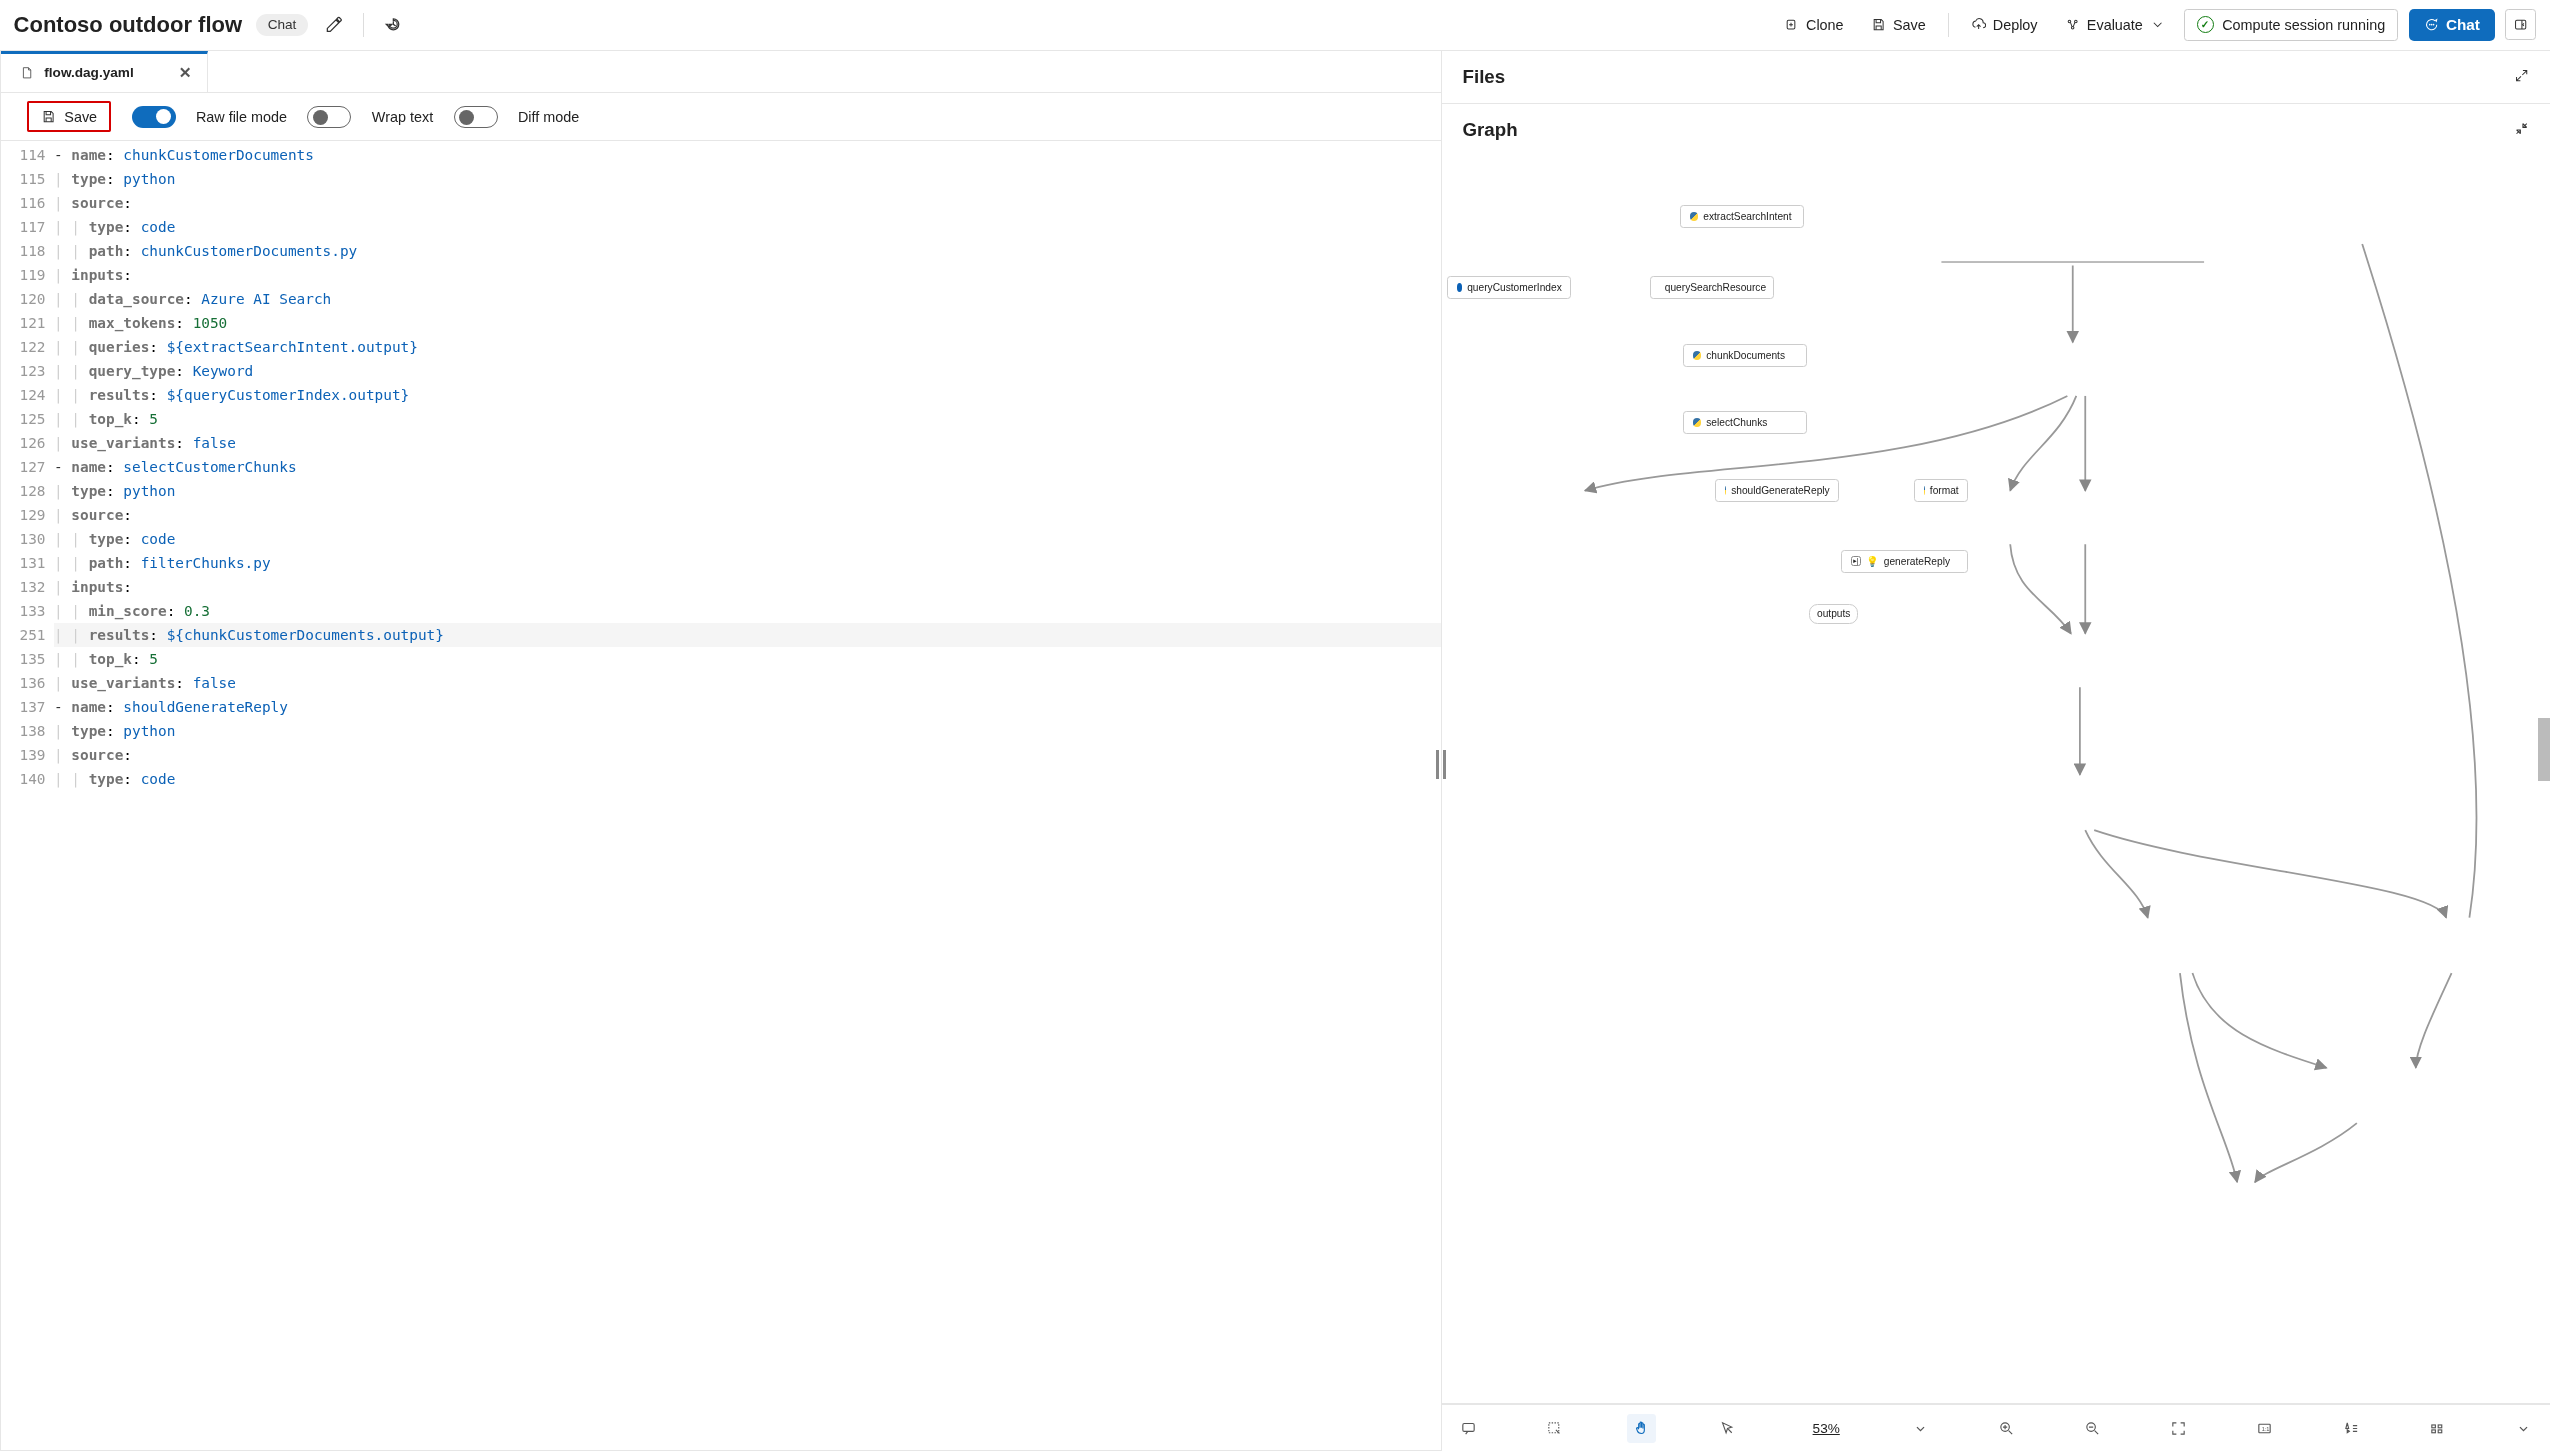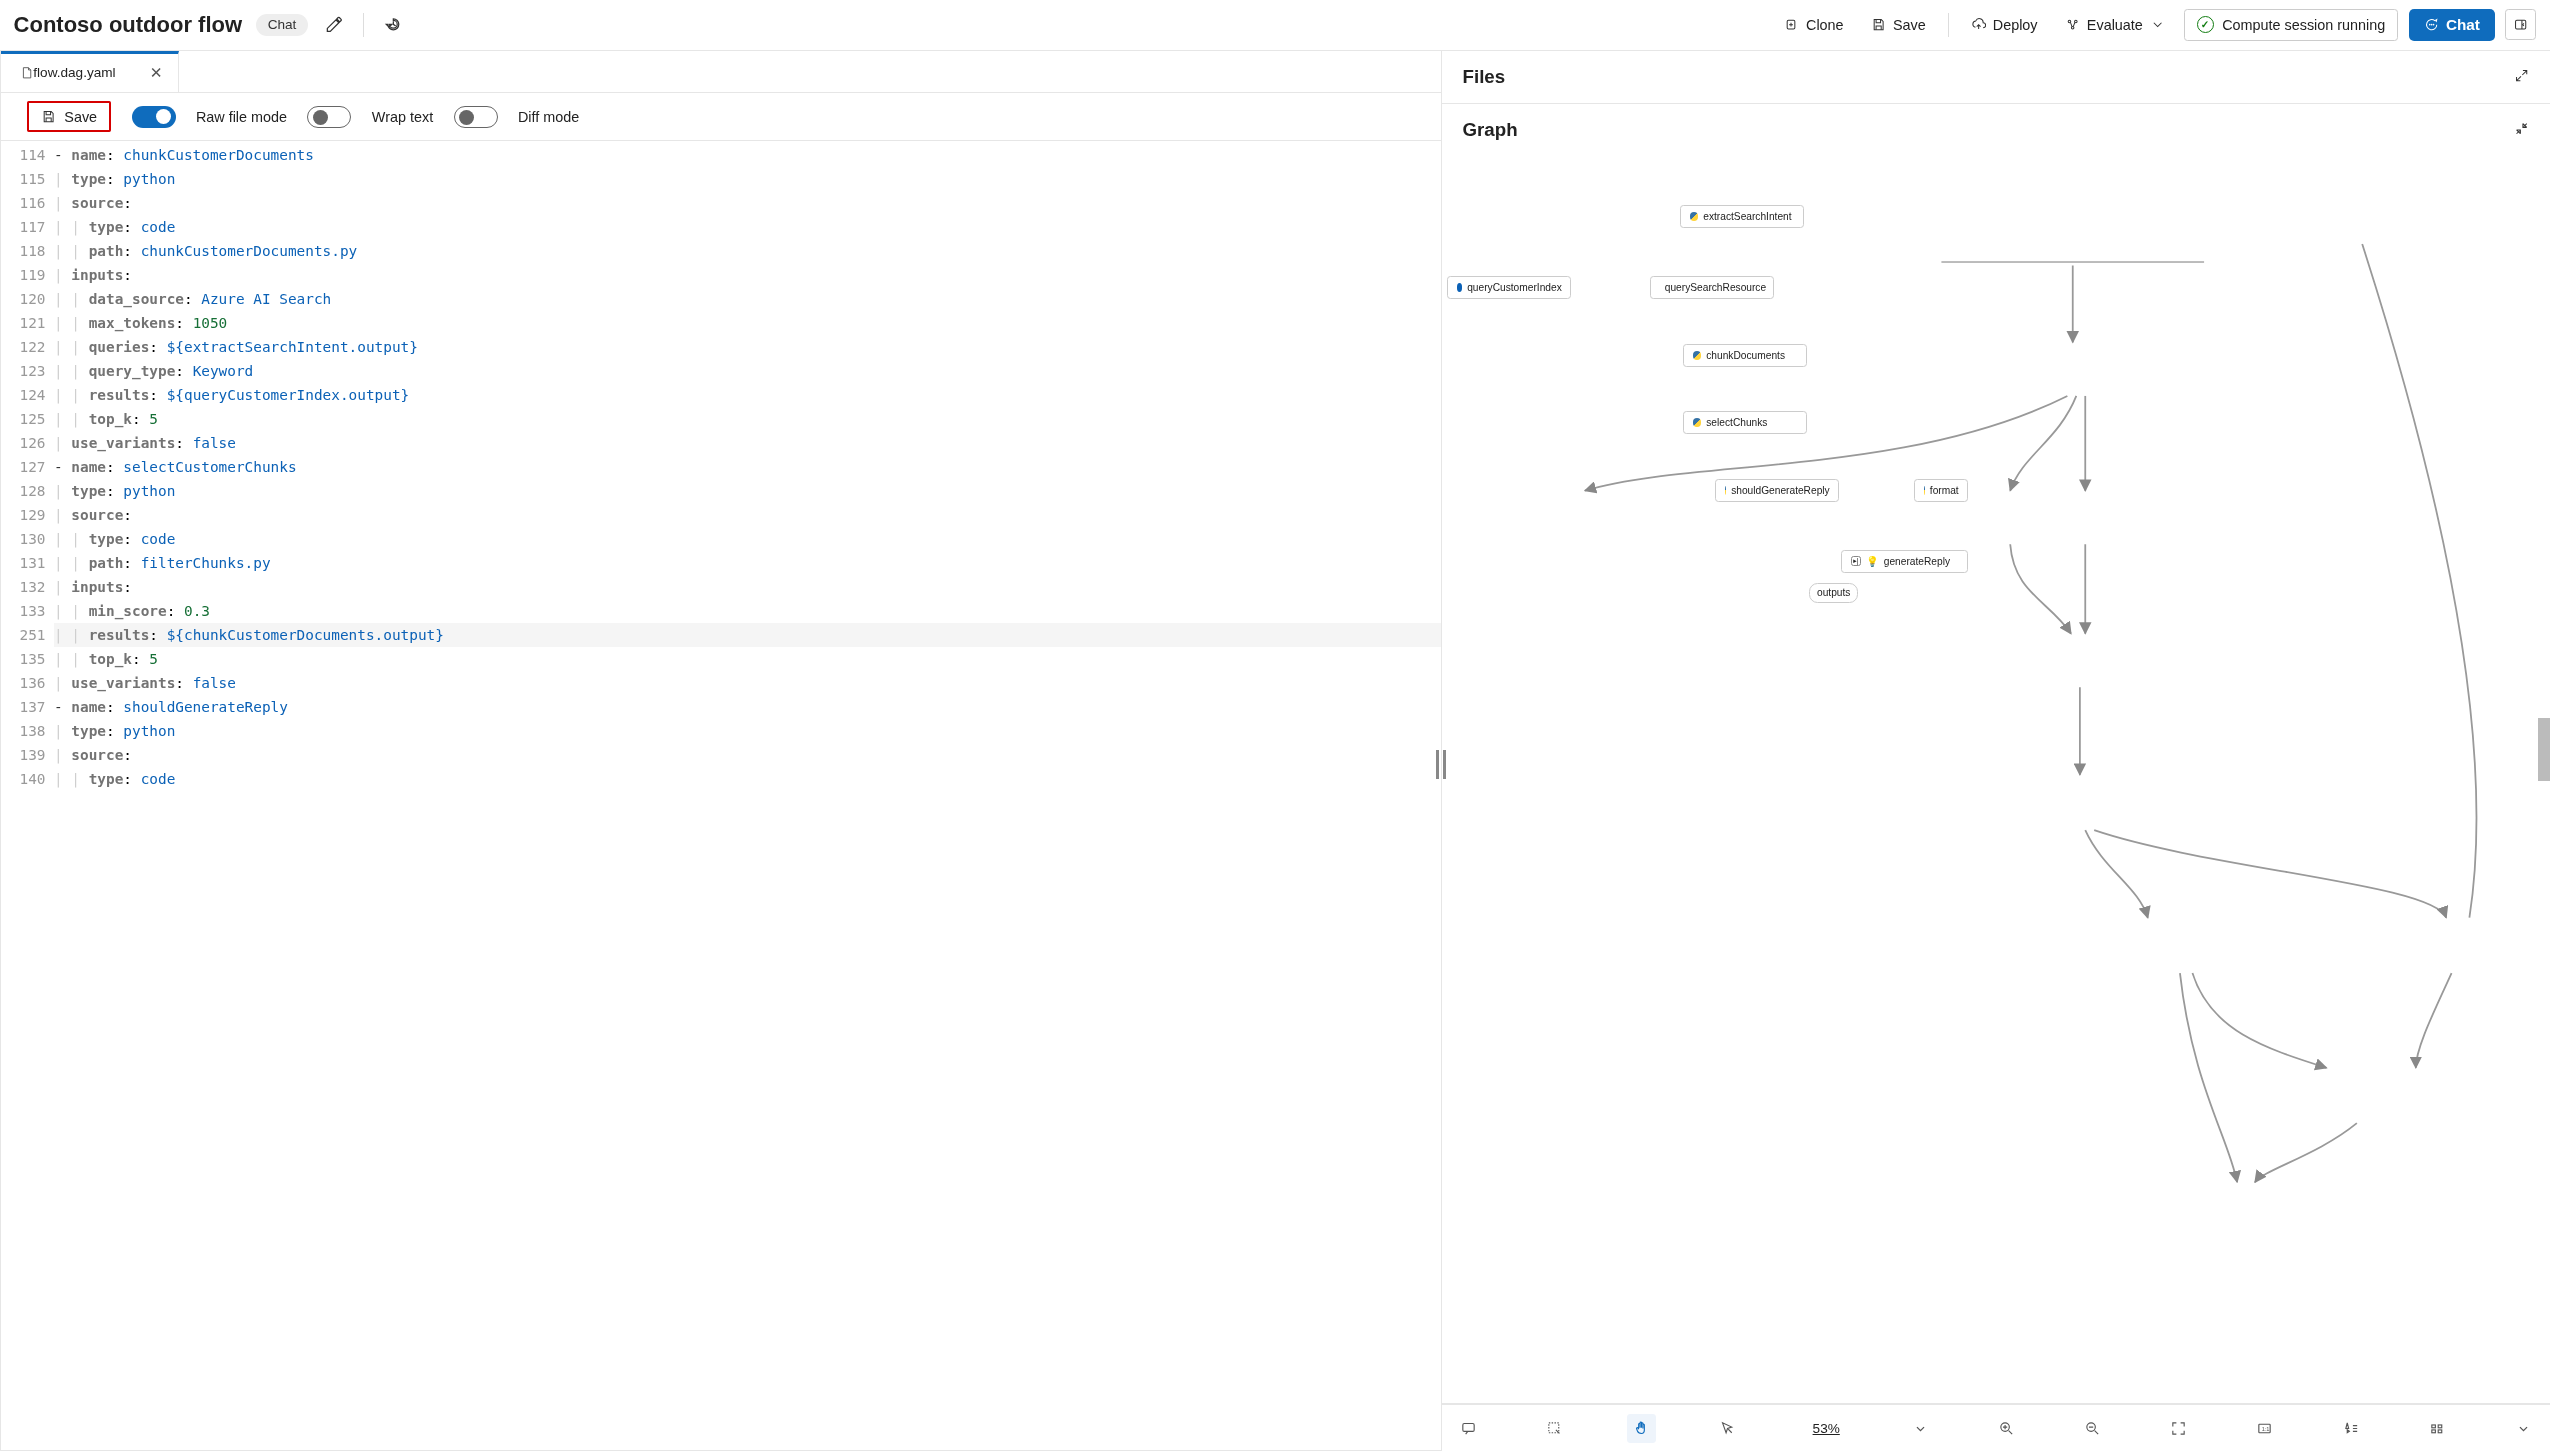--- a/index.html
+++ b/index.html
@@ -23,22 +23,22 @@
 
   
   .main { display: flex; flex: 1; min-height: 0; }
 
   
   .editor-pane { flex: 1.04; display: flex; flex-direction: column; border: 0.8px solid #e6e6e6; border-top: none; min-width: 0; position: relative; }
   .tabs {
     display: flex; border-bottom: 0.8px solid #e6e6e6; padding-left: 0;
   }
   .tab {
-    display: flex; align-items: center; gap: 0; padding: 10.2px 15.3px 10.2px 18.7px; border-top: 3.4px solid #0f6cbd;
-    border-right: 0.8px solid #e6e6e6; background: #fff; font-size: 13.6px;
+    display: flex; align-items: center; gap: 11px; padding: 10.2px 15.3px 10.2px 18.7px; border-top: 3.4px solid #0f6cbd;
+    border-right: 0.8px solid #e6e6e6; background: #fff; font-size: 13.6px; font-weight: bold;
   }
   .tab .closex { color: #555; cursor: pointer; font-size: 15.3px; padding-left: 34px; }
   .file-ico { width:13.6px; height:13.6px; }
 
   
   .etoolbar {
     display: flex; align-items: center; gap: 20.4px; padding: 8.5px 25.5px; border-bottom: 0.8px solid #e6e6e6;
     font-size: 14.4px;
   }
   .save-box {
@@ -327,21 +327,21 @@
       </div>
       <div class="gnode" style="left:472px; top:322px; width:54px; overflow:hidden">
         <span class="gdot py"></span>
         <span>format</span>
       </div>
       <div class="gnode" style="left:399px; top:393px; width:127px">
         <span class="gmini">▸|</span>
         <span style="color:#888">💡</span>
         <span>generateReply</span>
       </div>
-      <div class="gnode round" style="left:367px; top:426px; padding:3.4px 6.8px">
+      <div class="gnode round" style="left:367px; top:447px; padding:3.4px 6.8px">
         <span>outputs</span>
       </div>
 
       <div class="rscroll"></div>
     </div>
 
     <div class="graph-tools">
       <div class="gtool">
           <svg viewBox="0 0 24 24" stroke="#555" fill="none" stroke-width="1.6">
             <rect x="4" y="5" width="16" height="11" rx="2"></rect>

